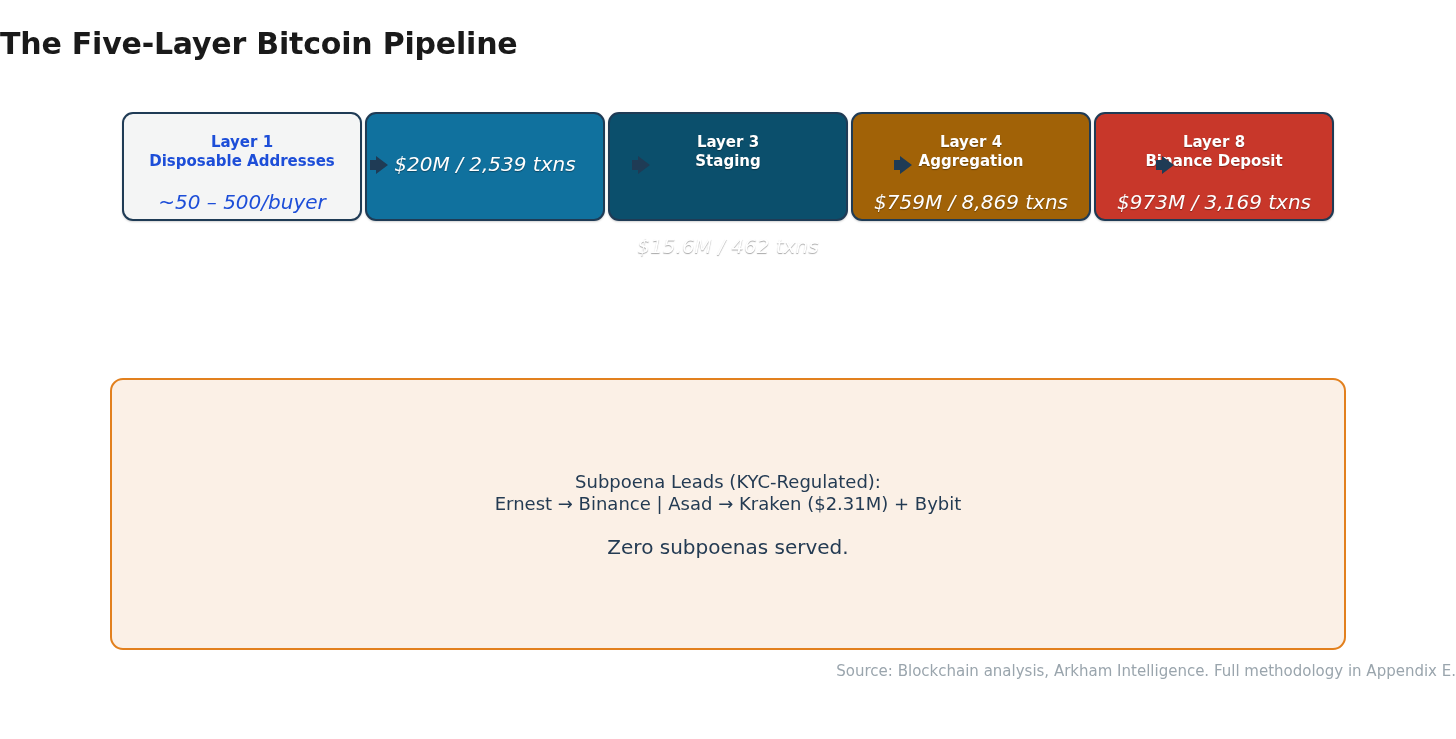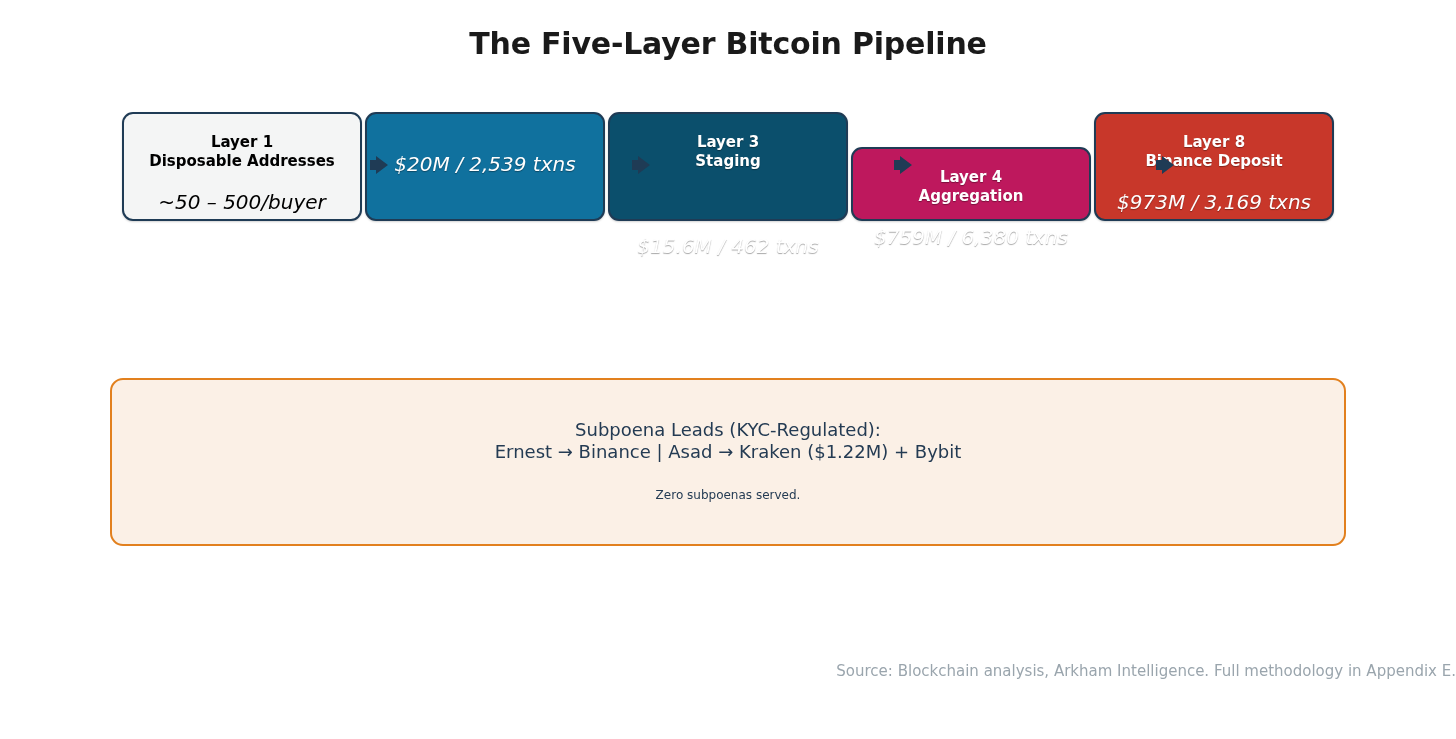--- a/index.html
+++ b/index.html
@@ -14,21 +14,21 @@
     font-family: "DejaVu Sans", sans-serif;
     overflow: hidden;
   }
 
   
   #page-title {
     position: absolute;
     top: 26px;
     left: 0;
     width: 1456px;
-    text-align: center;
+    text-align: left;
     font-family: "DejaVu Sans", sans-serif;
     font-size: 30px;
     font-weight: bold;
     color: #1a1a1a;
     letter-spacing: -0.2px;
   }
 
   
   #pipeline {
     position: absolute;
@@ -67,25 +67,25 @@
   .layer-metric {
     margin-top: 19px;
     font-size: 20px;
     font-style: italic;
     text-align: center;
   }
 
   
   .fill-light  { background: #f4f5f5; }
   .fill-light .layer-heading,
-  .fill-light .layer-metric { color: #000000; }
+  .fill-light .layer-metric { color: #1d4ed8; }
 
   .fill-blue   { background: #10719e; }
   .fill-teal   { background: #0b4f6c; gap: 44px; }
-  .fill-orange { background: #be185d; margin-top: 35px; }
+  .fill-orange { background: #a16207; }
   .fill-red    { background: #c8372a; }
 
   .fill-blue .layer-heading,  .fill-blue .layer-metric,
   .fill-teal .layer-heading,  .fill-teal .layer-metric,
   .fill-orange .layer-heading,.fill-orange .layer-metric,
   .fill-red .layer-heading,   .fill-red .layer-metric {
     color: #ffffff;
     text-shadow: 0 1px 1px rgba(0,0,0,0.35);
   }
 
@@ -99,40 +99,40 @@
     pointer-events: none;
   }
   .arrow-connector svg { display: block; }
 
   
   #callout {
     position: absolute;
     left: 110px;
     top: 378px;
     width: 1236px;
-    height: 168px;
+    height: 272px;
     box-sizing: border-box;
     background: #fbf0e6;
     border: 2.5px solid #e2801e;
     border-radius: 13px;
     display: flex;
     flex-direction: column;
     align-items: center;
     justify-content: center;
   }
   .callout-line {
     font-size: 18px;
     line-height: 22px;
     color: #243b53;
     text-align: center;
     white-space: nowrap;
   }
   .callout-gap { height: 21px; }
   .callout-footer {
-    font-size: 12px;
+    font-size: 20px;
     line-height: 22px;
     color: #243b53;
     text-align: center;
   }
 
   
   #source-note {
     position: absolute;
     top: 662px;
     left: 0;
@@ -161,21 +161,21 @@
 
   <div class="layer-box fill-teal">
     <div class="layer-heading">Layer 3
 Staging</div>
     <div class="layer-metric">$15.6M / 462 txns</div>
   </div>
 
   <div class="layer-box fill-orange">
     <div class="layer-heading">Layer 4
 Aggregation</div>
-    <div class="layer-metric">$759M / 6,380 txns</div>
+    <div class="layer-metric">$759M / 8,869 txns</div>
   </div>
 
   <div class="layer-box fill-red">
     <div class="layer-heading">Layer 8
 Binance Deposit</div>
     <div class="layer-metric">$973M / 3,169 txns</div>
   </div>
 
 </div>
 
@@ -195,18 +195,18 @@
   </svg>
 </div>
 <div class="arrow-connector" style="left:1152px;">
   <svg width="26" height="22" viewBox="0 0 26 22">
     <path d="M4 6 L4 16 L10 16 L10 20 L22 11 L10 2 L10 6 Z" fill="#1f3b55"></path>
   </svg>
 </div>
 
 <div id="callout">
   <div class="callout-line">Subpoena Leads (KYC-Regulated):</div>
-  <div class="callout-line">Ernest → Binance  |  Asad → Kraken ($1.22M) + Bybit</div>
+  <div class="callout-line">Ernest → Binance  |  Asad → Kraken ($2.31M) + Bybit</div>
   <div class="callout-gap"></div>
   <div class="callout-footer">Zero subpoenas served.</div>
 </div>
 
 <div id="source-note">Source: Blockchain analysis, Arkham Intelligence. Full methodology in Appendix E.</div>
 
 </body></html>

